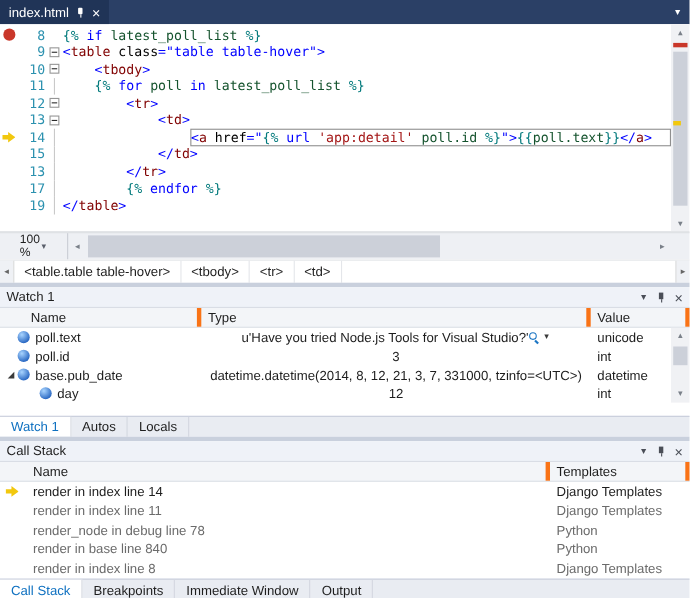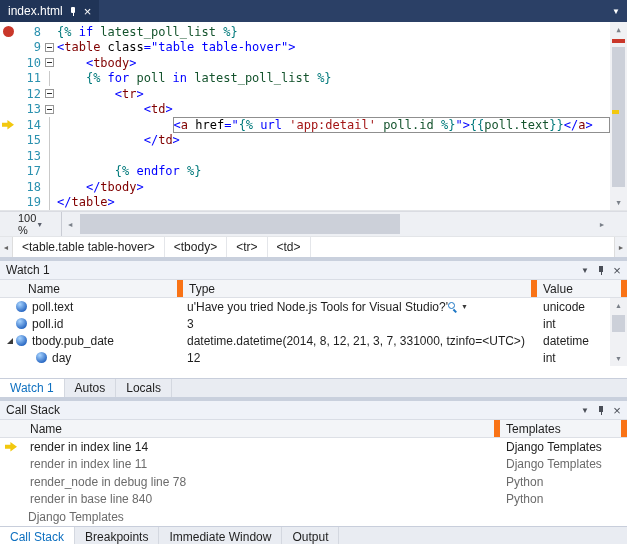--- a/index.html
+++ b/index.html
@@ -76,35 +76,35 @@
 .ttext{flex:1}
 .picon{width:16px;display:flex;align-items:center;justify-content:center;color:#4a4e57;font-size:8px}
 .picon.close{font-size:13px}
 .pin-dark{position:relative;width:9px;height:11px;display:inline-block}
 .pin-dark::before{content:"";position:absolute;left:2px;top:1px;width:4px;height:6px;background:#4a4e57}
 .pin-dark::after{content:"";position:absolute;left:4px;top:7px;width:1px;height:3px;background:#4a4e57}
 
 .grid-header{flex:0 0 18px;display:grid;align-items:stretch;background:#f3f5f8;border-bottom:1px solid #dde0e6}
 .watch .grid-header{grid-template-columns:183px 354px 90px}
 .callstack .grid-header{grid-template-columns:500px 127px}
-.gh-cell{display:flex;align-items:center;padding-left:6px;border-right:6px solid #f97316}
+.gh-cell{display:flex;align-items:center;padding-left:6px;border-right:4px solid #f97316}
 .watch .gh-cell:first-child{padding-left:28px}
 .callstack .gh-cell:first-child{padding-left:30px}
 
 .watch-rows-wrap{position:relative;flex:0 0 68px}
 .watch-rows{margin-right:17px}
 .grid-row{display:grid;align-items:center}
 .watch-row{grid-template-columns:183px 354px 73px;height:17px}
 .cell{height:100%;display:flex;align-items:center;overflow:hidden;white-space:nowrap}
 .name-cell{padding-left:4px}
 .name-cell.child{padding-left:24px}
 .expander{width:12px;flex:0 0 12px;display:flex;align-items:center;justify-content:center}
 .expander.expanded::before{content:"";width:0;height:0;border-left:6px solid transparent;border-bottom:6px solid #3a3a3a}
 .sphere{width:11px;height:11px;flex:0 0 11px;border-radius:50%;background:radial-gradient(circle at 35% 30%,#a8d4ff,#2d6bc4 72%);margin-right:5px}
-.value-cell{padding:0 4px;justify-content:flex-start}
+.value-cell{padding:0 4px;justify-content:center}
 .vtext{overflow:hidden;text-overflow:clip}
 .vicons{display:flex;align-items:center;gap:4px;flex:0 0 auto}
 .mag{position:relative;width:9px;height:9px;display:inline-block}
 .mag::before{content:"";position:absolute;left:0;top:0;width:5px;height:5px;border:1.5px solid #1c76c4;border-radius:50%}
 .mag::after{content:"";position:absolute;right:0;bottom:0;width:4px;height:1.5px;background:#1c76c4;transform:rotate(45deg)}
 .vcaret{font-size:7px;color:#3a3a3a}
 .type-cell{padding-left:6px}
 .watch-scroll{position:absolute;top:0;right:0;bottom:0;width:17px;background:#f0f1f4;display:flex;flex-direction:column}
 .wthumb{position:absolute;left:2px;right:2px;top:2px;height:45%;background:#ccd0d9}
 
@@ -201,36 +201,29 @@
             <span class="fold-vline"></span>
           </div>
           <div class="code-text"><span class="ind">            </span><span class="segs"><span class="tok tok-punc">&lt;/</span><span class="tok tok-tag">td</span><span class="tok tok-punc">&gt;</span></span></div>
         </div>
         <div class="code-line">
           <div class="gutter"></div>
           <div class="linenum">13</div>
           <div class="fold">
             <span class="fold-vline"></span>
           </div>
+          <div class="code-text"><span class="ind">        </span><span class="segs"><span class="tok tok-punc">&lt;/</span><span class="tok tok-tag">tr</span><span class="tok tok-punc">&gt;</span></span></div>
         </div>
         <div class="code-line">
           <div class="gutter"></div>
           <div class="linenum">17</div>
           <div class="fold">
             <span class="fold-vline"></span>
           </div>
           <div class="code-text"><span class="ind">        </span><span class="segs"><span class="tok tok-delim">{%</span><span class="tok tok-kw"> endfor </span><span class="tok tok-delim">%}</span></span></div>
-        </div>
-        <div class="code-line">
-          <div class="gutter"></div>
-          <div class="linenum">18</div>
-          <div class="fold">
-            <span class="fold-vline"></span>
-          </div>
-          <div class="code-text"><span class="ind">    </span><span class="segs"><span class="tok tok-punc">&lt;/</span><span class="tok tok-tag">tbody</span><span class="tok tok-punc">&gt;</span></span></div>
         </div>
         <div class="code-line">
           <div class="gutter"></div>
           <div class="linenum">19</div>
           <div class="fold">
             <span class="fold-vline"></span>
           </div>
           <div class="code-text"><span class="ind"></span><span class="segs"><span class="tok tok-punc">&lt;/</span><span class="tok tok-tag">table</span><span class="tok tok-punc">&gt;</span></span></div>
         </div>
       </div>
@@ -310,21 +303,21 @@
             </div>
             <div class="cell value-cell">
               <span class="vtext">3</span>
             </div>
             <div class="cell type-cell">int</div>
           </div>
           <div class="grid-row watch-row">
             <div class="cell name-cell">
               <span class="expander expanded"></span>
               <span class="sphere"></span>
-              <span class="ntext">tbody.pub_date</span>
+              <span class="ntext">base.pub_date</span>
             </div>
             <div class="cell value-cell">
               <span class="vtext">datetime.datetime(2014, 8, 12, 21, 3, 7, 331000, tzinfo=&lt;UTC&gt;)</span>
             </div>
             <div class="cell type-cell">datetime</div>
           </div>
           <div class="grid-row watch-row">
             <div class="cell name-cell child">
               <span class="expander"></span>
               <span class="sphere"></span>
@@ -385,20 +378,21 @@
           <div class="cell cs-name">render_node in debug line 78</div>
           <div class="cell cs-lang">Python</div>
         </div>
         <div class="grid-row cs-row dim">
           <div class="cell cs-icon"></div>
           <div class="cell cs-name">render in base line 840</div>
           <div class="cell cs-lang">Python</div>
         </div>
         <div class="grid-row cs-row dim">
           <div class="cell cs-icon"></div>
+          <div class="cell cs-name">render in index line 8</div>
           <div class="cell cs-lang">Django Templates</div>
         </div>
       </div>
     <div class="panel-filler"></div>
     <div class="ptabs">
         <div class="ptab active">Call Stack</div>
         <div class="ptab">Breakpoints</div>
         <div class="ptab">Immediate Window</div>
         <div class="ptab">Output</div>
       </div>

